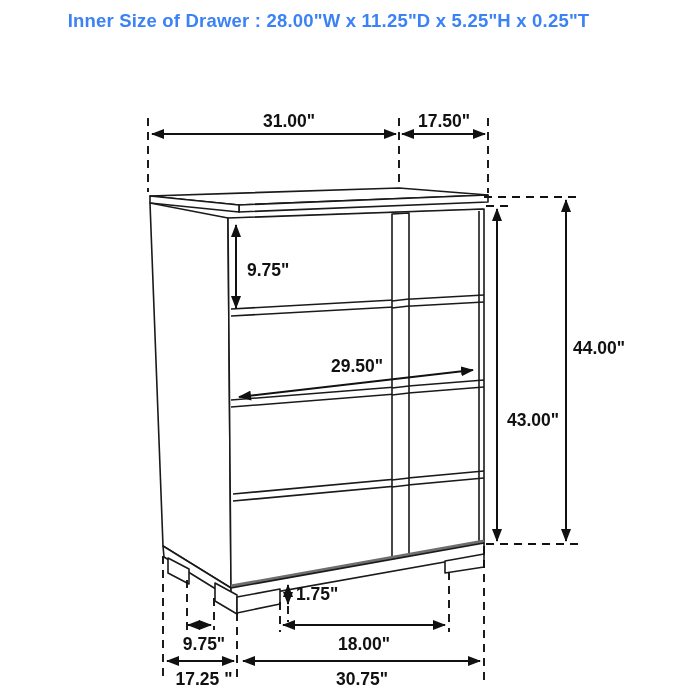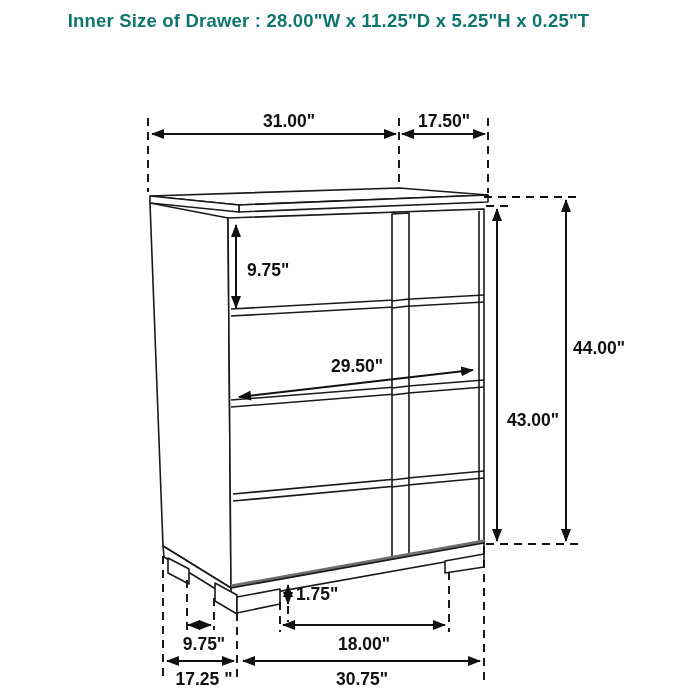--- a/index.html
+++ b/index.html
@@ -1,19 +1,19 @@
 <!DOCTYPE html>
 <html><head>
 <meta charset="utf-8">
 <style>
   html,body{margin:0;padding:0;background:#ffffff;}
   #stage{position:relative;width:700px;height:700px;background:#ffffff;overflow:hidden;
          font-family:"Liberation Sans", sans-serif;}
   #title{position:absolute;top:10px;left:0;width:657px;text-align:center;
-         font-size:18.5px;font-weight:bold;color:#0f766e;letter-spacing:.2px;}
+         font-size:18.5px;font-weight:bold;color:#3b82f6;letter-spacing:.2px;}
   svg{position:absolute;top:0;left:0;}
   .cab{stroke:#1a1a1a;stroke-width:1.6;fill:none;stroke-linejoin:round;}
   .cabf{stroke:#1a1a1a;stroke-width:1.6;fill:#ffffff;stroke-linejoin:round;}
   .shade{stroke:#6e6e6e;stroke-width:3;fill:none;}
   .dim{stroke:#111;stroke-width:2;fill:none;}
   .dash{stroke:#111;stroke-width:1.9;fill:none;stroke-dasharray:8 6;}
   .lbl{font-family:"Liberation Sans", sans-serif;font-size:17.5px;font-weight:bold;fill:#111;}
 </style>
 </head>
 <body>

